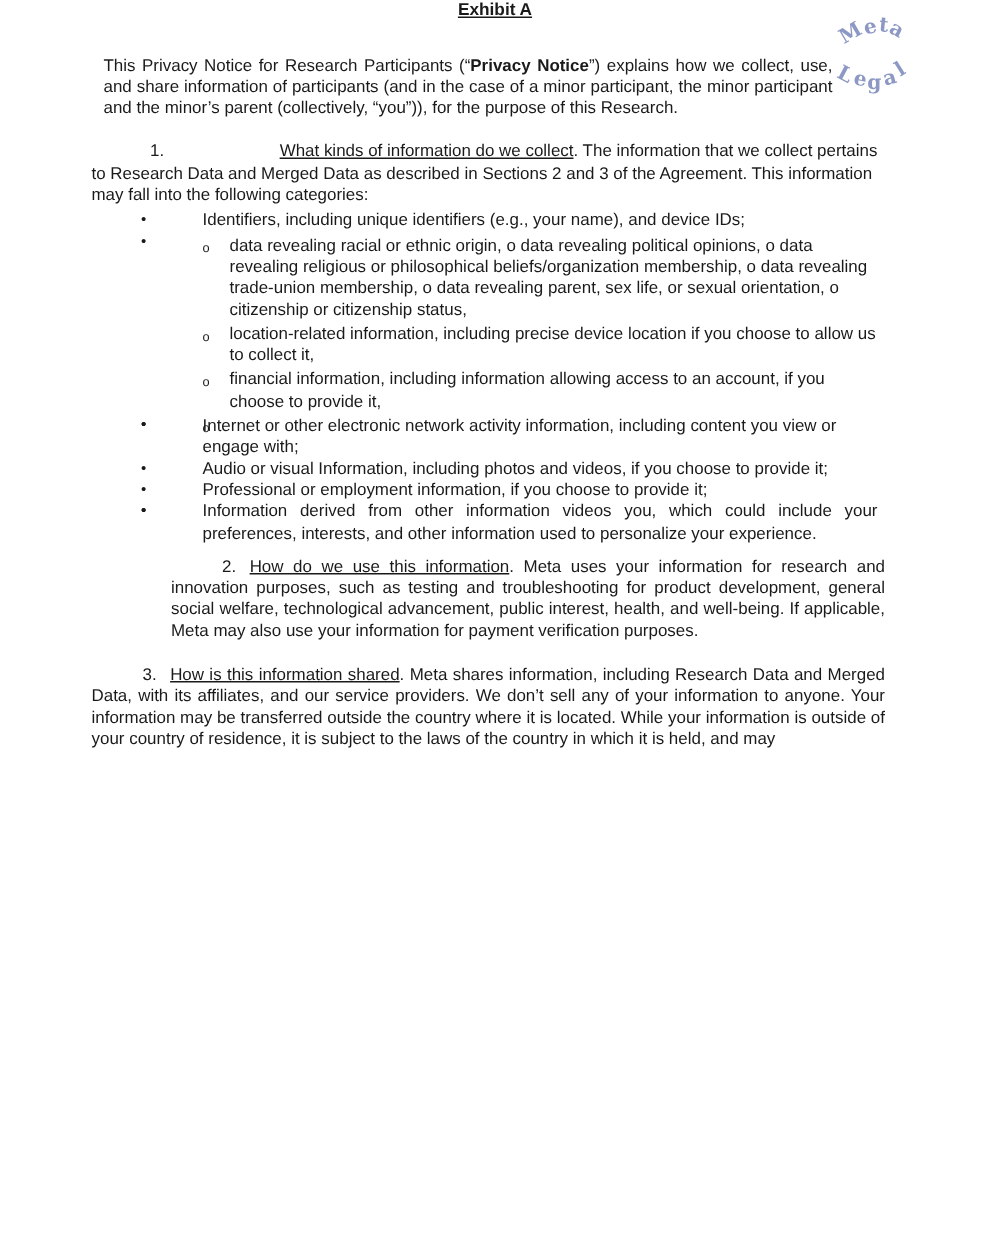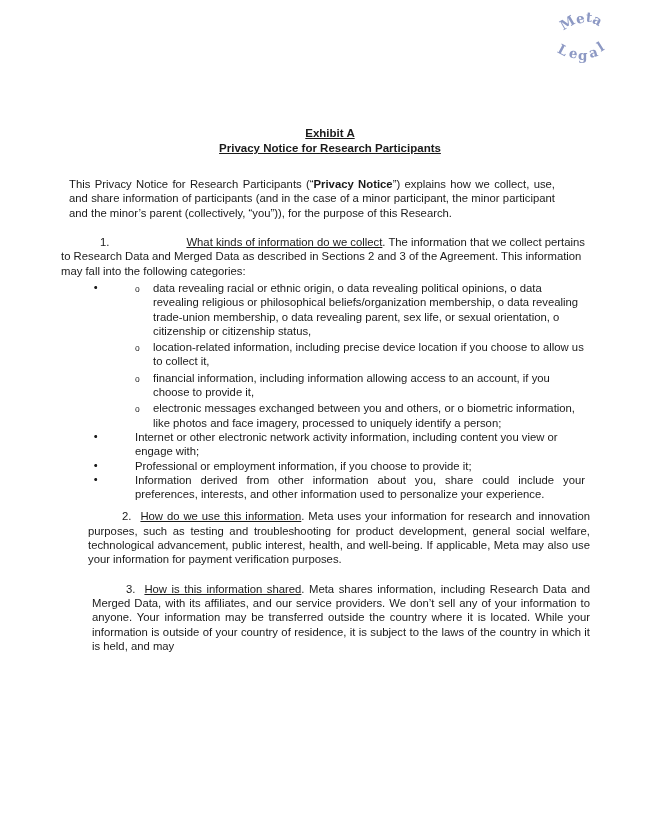--- a/index.html
+++ b/index.html
@@ -12,89 +12,88 @@
   .watermark{
     position:absolute;top:6px;left:548px;width:80px;height:66px;
     color:#8d99c4;font-family:"DejaVu Serif","Liberation Serif",serif;
     font-weight:bold;font-size:13.5px;line-height:13.5px;pointer-events:none;
   }
   .wm-word{position:absolute;white-space:nowrap;letter-spacing:1px;}
   .wm-meta{top:6px;left:12px;}
   .wm-legal{top:38px;left:10px;}
   .wm-word span{display:inline-block;}
   
-  .title-block{padding-top:126px;text-align:center;font-weight:bold;font-size:11.5px;line-height:14.6px;}
+  .title-block{text-align:center;font-weight:bold;font-size:11.5px;line-height:14.6px;}
   .title-line{text-decoration:underline;}
   
   .intro{margin:22px 105px 0 69px;text-align:justify;}
   .sec1{margin:15px 75px 0 61px;text-indent:39px;text-align:left;}
   .tab-wide{display:inline-block;width:77px;}
   .tab-small{display:inline-block;width:9px;}
   .heading-u{text-decoration:underline;}
   .bold{font-weight:bold;}
   
   .bullets{margin-top:3px;}
   .b1{position:relative;margin:0 75px 0 135px;text-align:left;}
   .b1.justify{text-align:justify;}
   .b1 .mk{position:absolute;left:-41px;top:0;font-size:10px;}
   .b2{position:relative;margin:2px 75px 0 153px;text-align:left;}
   .b2 .mk{position:absolute;left:-18px;top:1px;font-size:8.5px;}
   
-  .sec2{margin:8px 70px 0 88px;text-align:justify;text-indent:34px;}
-  .sec3{margin:15px 70px 0 92px;text-align:justify;text-indent:34px;}
+  .sec2{margin:8px 70px 0 114px;text-align:justify;text-indent:34px;}
+  .sec3{margin:15px 70px 0 61px;text-align:justify;text-indent:34px;}
   
   .footer{
     position:absolute;left:69px;top:838px;
     font-size:7.4px;line-height:9px;color:#9b9b9b;letter-spacing:0.1px;font-style:italic;
   }
 </style>
 </head>
 <body>
 
 <div class="page">
 
   <div class="watermark">
     <div class="wm-word wm-meta"><span style="transform: translateY(4px) rotate(-30deg);">M</span><span style="transform: translateY(0px) rotate(-12deg);">e</span><span style="transform: translateY(-1px) rotate(6deg);">t</span><span style="transform: translateY(2px) rotate(28deg);">a</span></div>
     <div class="wm-word wm-legal"><span style="transform: translateY(0px) rotate(28deg);">L</span><span style="transform: translateY(3px) rotate(12deg);">e</span><span style="transform: translateY(5px) rotate(0deg);">g</span><span style="transform: translateY(2px) rotate(-15deg);">a</span><span style="transform: translateY(-4px) rotate(-32deg);">l</span></div>
   </div>
 
   <div class="title-block">
     <div><span class="title-line">Exhibit A</span></div>
-    <div><span class="title-line">Privacy Notice for Research Participants</span></div>
   </div>
 
   <div class="intro"><span>This Privacy Notice for Research Participants (“</span><span class="bold">Privacy Notice</span><span>”) explains how we collect, use, and share information of participants (and in the case of a minor participant, the minor participant and the minor’s parent (collectively, “you”)), for the purpose of this Research.</span></div>
 
   <div class="sec1"><span>1.</span><span class="tab-wide"></span><span class="heading-u">What kinds of information do we collect</span><span>. The information that we collect pertains to Research Data and Merged Data as described in Sections 2 and 3 of the Agreement.  This information may fall into the following categories:</span></div>
 
   <div class="bullets">
 
-    <div class="b1"><span class="mk">•</span></div>
+    <div class="b1"><span class="mk">•</span><span>Identifiers, including unique identifiers (e.g., your name), and device IDs;</span></div>
 
     <div class="b1"><span class="mk">•</span></div>
 
     <div class="b2"><span class="mk">o</span><span>data revealing racial or ethnic origin, o data revealing political opinions, o data revealing religious or philosophical beliefs/organization membership, o data revealing trade-union membership, o data revealing parent, sex life, or sexual orientation,  o citizenship or citizenship status,</span></div>
 
     <div class="b2"><span class="mk">o</span><span>location-related information, including precise device location if you choose to allow us to collect it,</span></div>
 
     <div class="b2"><span class="mk">o</span><span>financial information, including information allowing access to an account, if you choose to provide it,</span></div>
 
-    <div class="b2"><span class="mk">o</span><span>electronic messages exchanged between you and others, or o biometric information, like photos and face imagery, processed to uniquely identify a person;</span></div>
+    <div class="b2"><span class="mk">o</span></div>
 
     <div class="b1"><span class="mk">•</span></div>
 
     <div class="b1"><span class="mk">•</span><span>Internet or other electronic network activity information, including content you view or engage with;</span></div>
 
-    <div class="b1"><span class="mk">•</span></div>
+    <div class="b1"><span class="mk">•</span><span>Audio or visual Information, including photos and videos, if you choose to provide it;</span></div>
 
     <div class="b1"><span class="mk">•</span><span>Professional or employment information, if you choose to provide it;</span></div>
 
     <div class="b1"><span class="mk">•</span></div>
 
-    <div class="b1 justify"><span class="mk">•</span><span>Information derived from other information about you, share could include your preferences, interests, and other information used to personalize your experience.</span></div>
+    <div class="b1 justify"><span class="mk">•</span><span>Information derived from other information videos you, which could include your preferences, interests, and other information used to personalize your experience.</span></div>
 
   </div>
 
   <div class="sec2"><span>2.</span><span class="tab-small"></span><span class="heading-u">How do we use this information</span><span>. Meta uses your information for research and innovation purposes, such as testing and troubleshooting for product development, general social welfare, technological advancement, public interest, health, and well-being.  If applicable, Meta may also use your information for payment verification purposes.</span></div>
 
   <div class="sec3"><span>3.</span><span class="tab-small"></span><span class="heading-u">How is this information shared</span><span>.  Meta shares information, including Research Data and Merged Data, with its affiliates, and our service providers. We don’t sell any of your information to anyone.  Your information may be transferred outside the country where it is located. While your information is outside of your country of residence, it is subject to the laws of the country in which it is held, and may</span></div>
 
   <div class="footer">Meta Research Participation Agreement – English – Paid (v. 08/2023)</div>
 
 </div>

